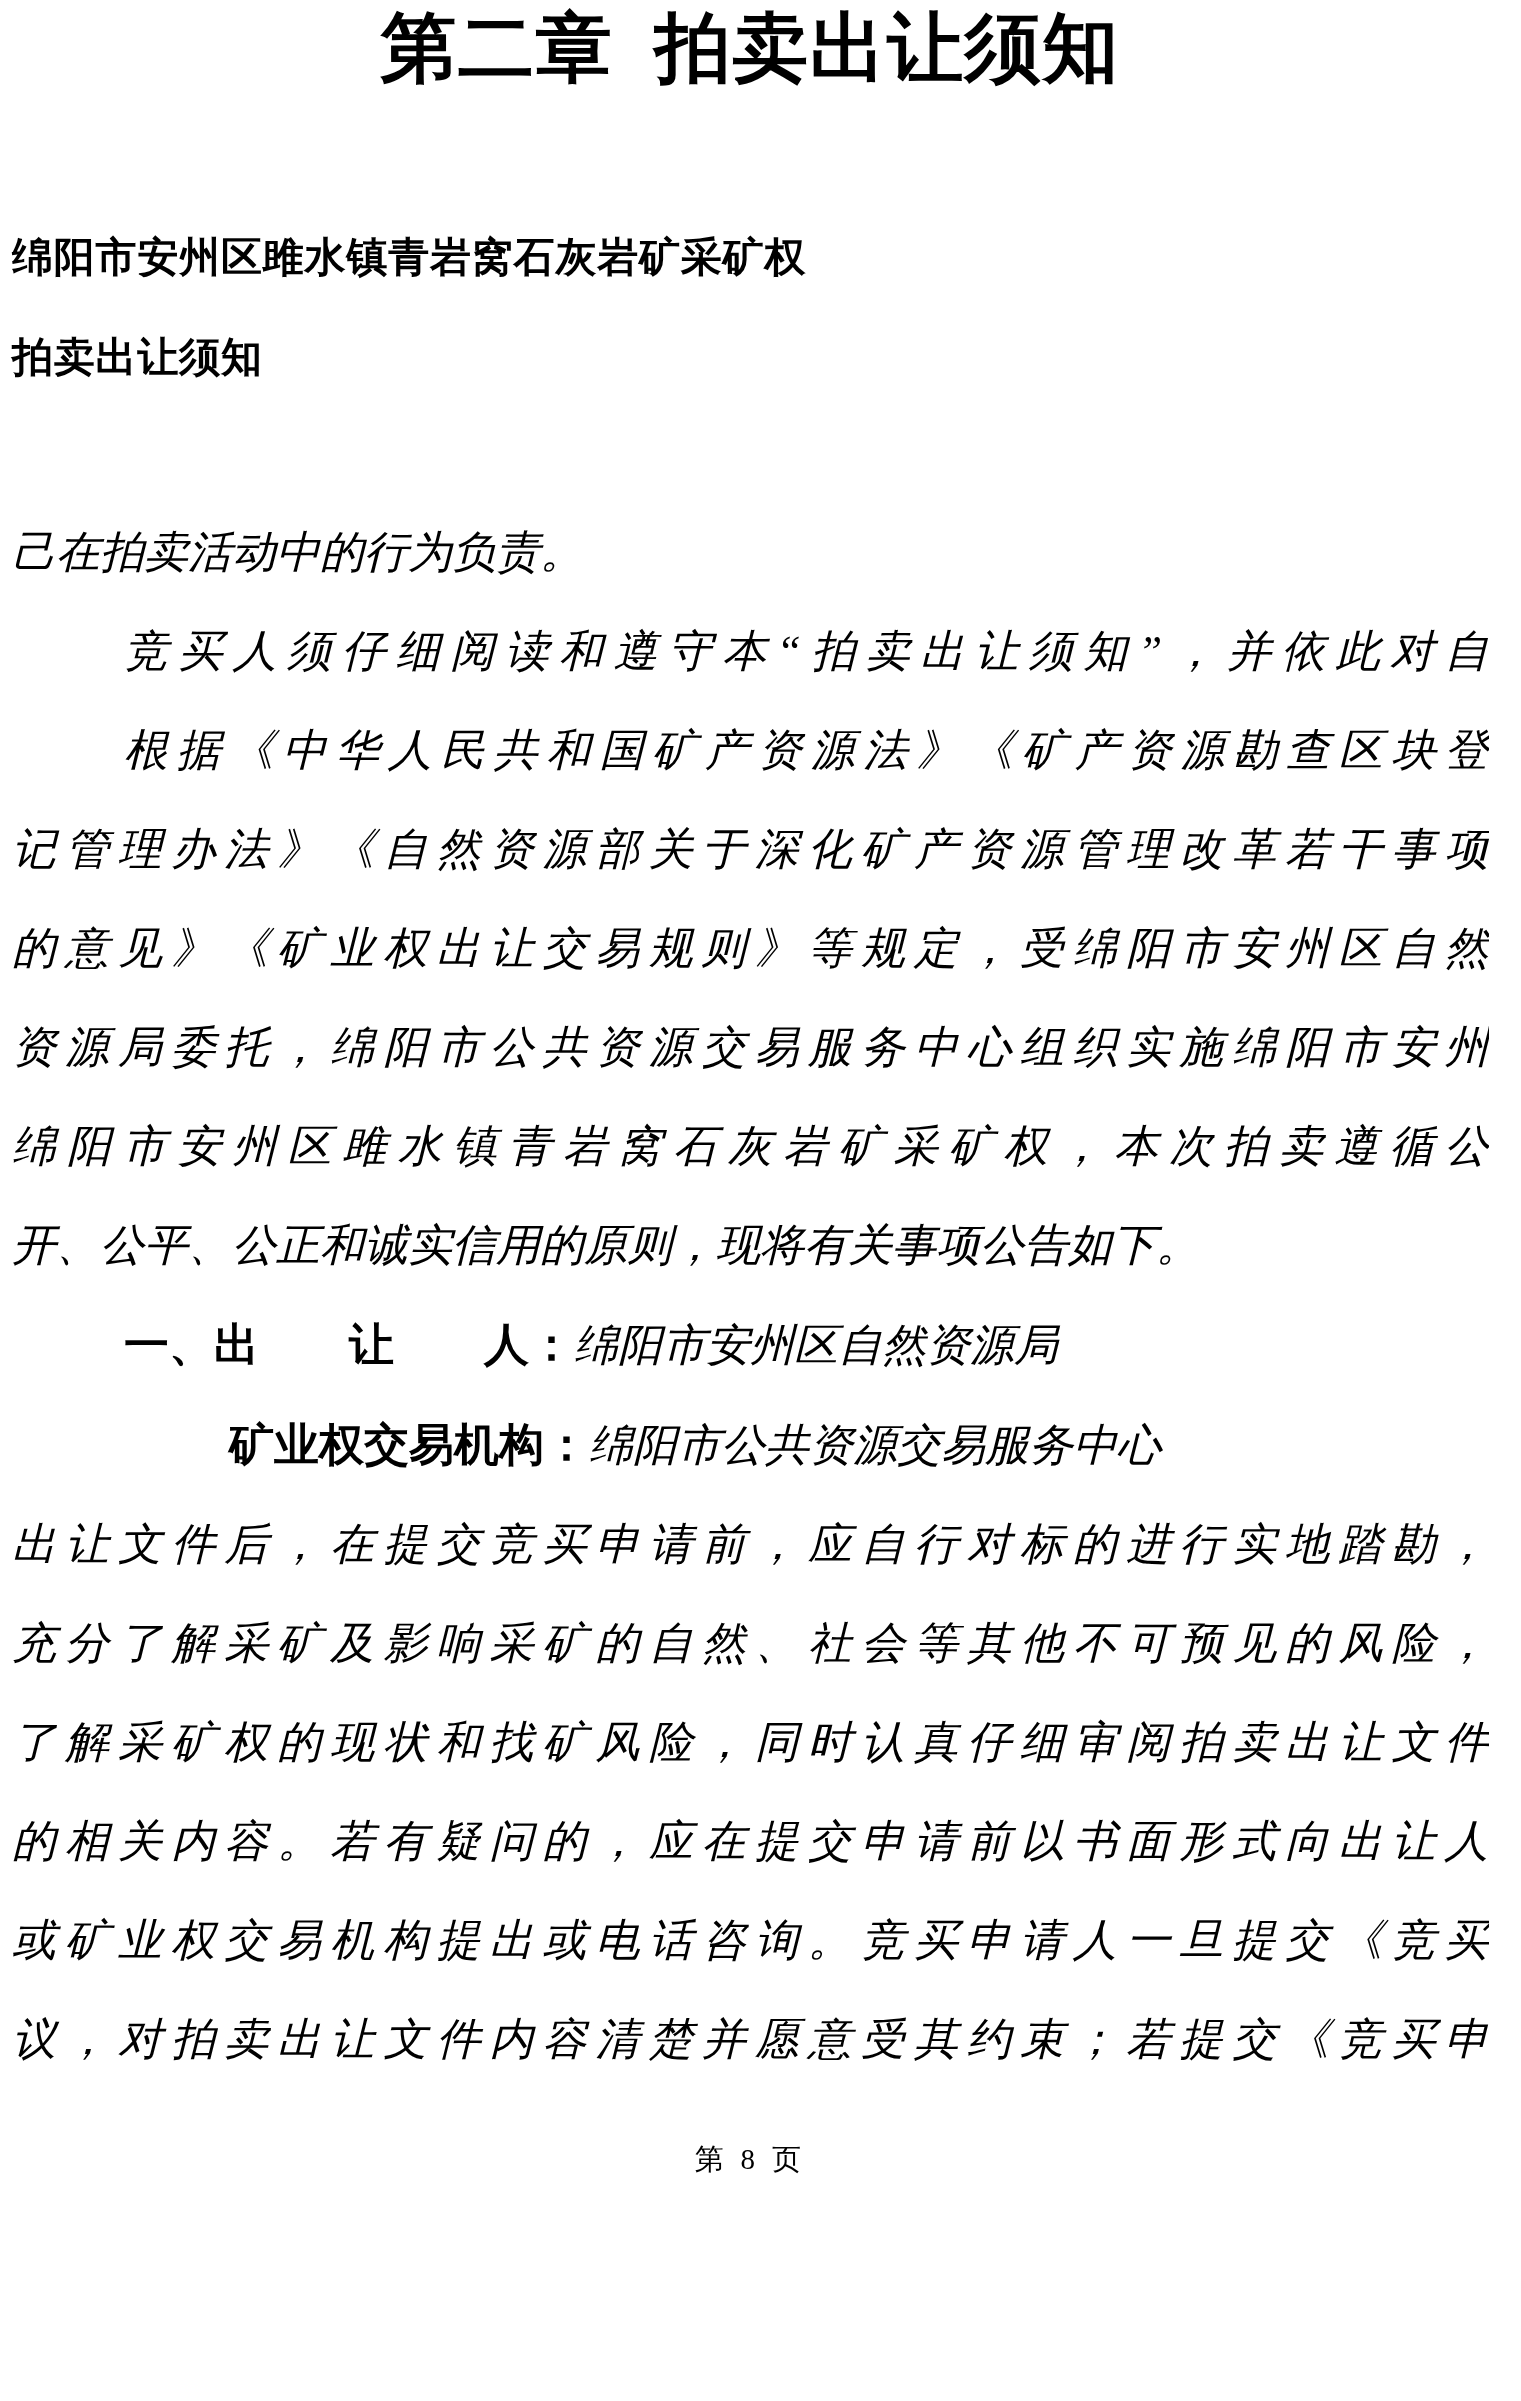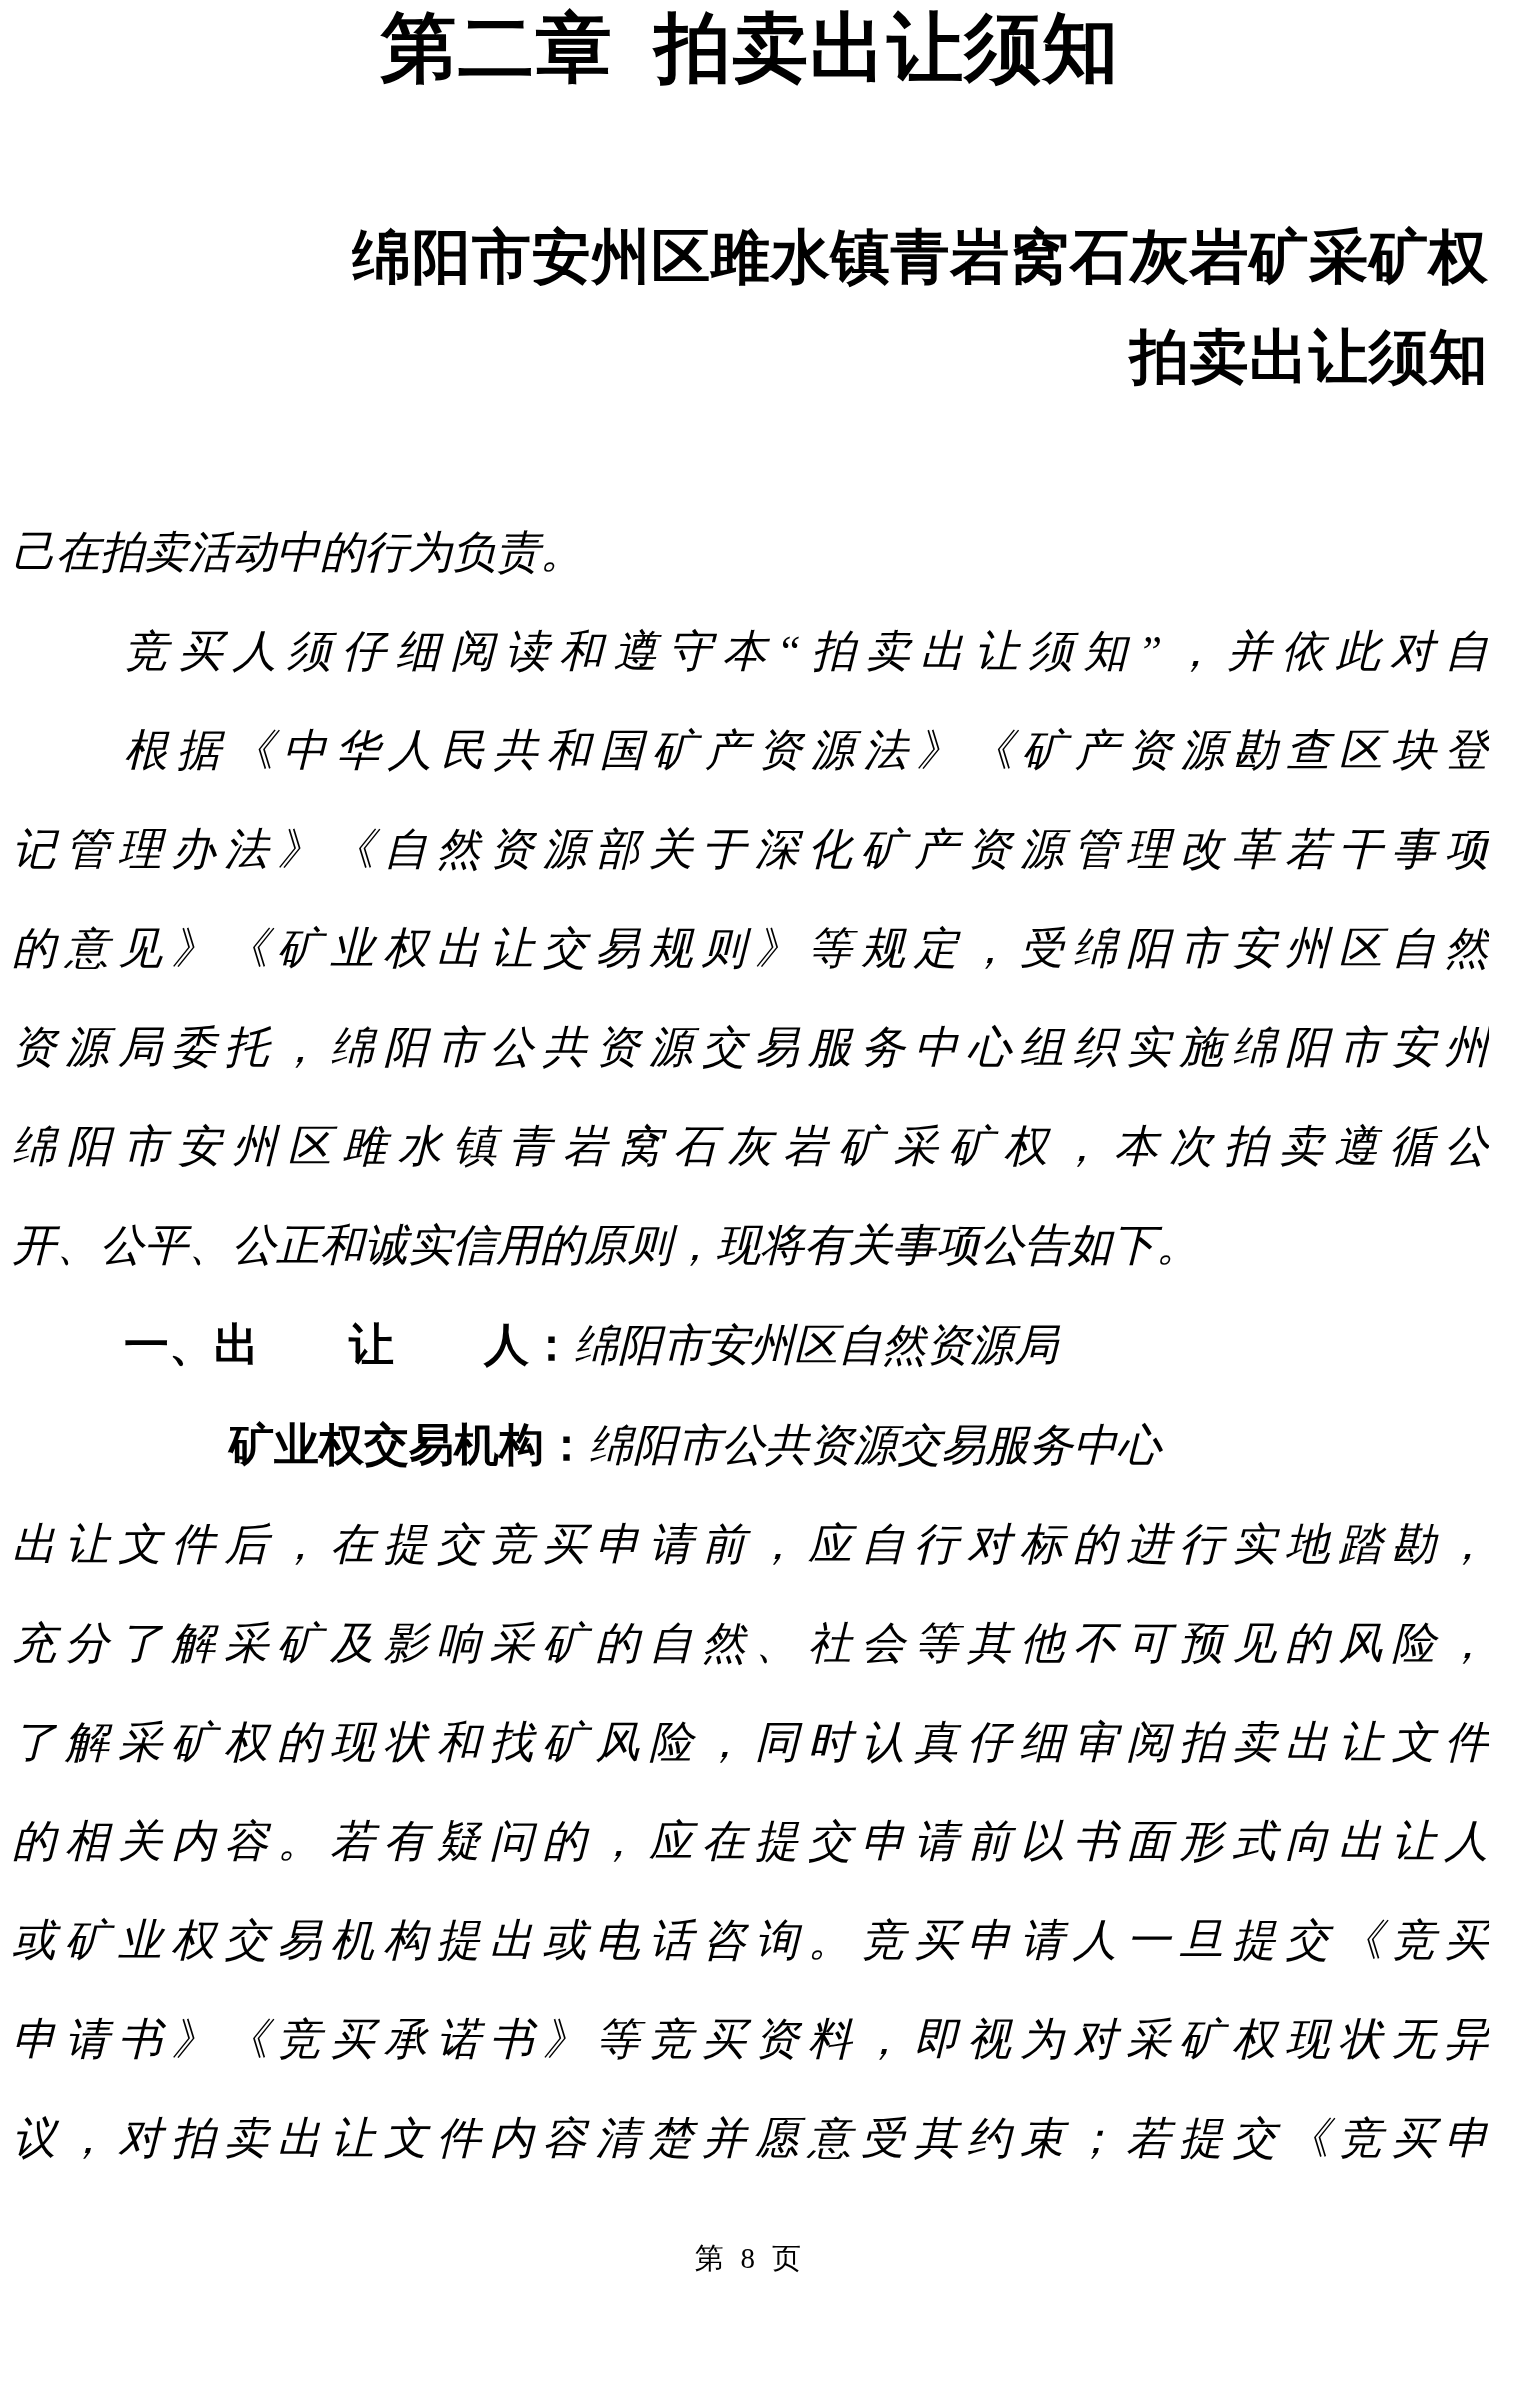--- a/index.html
+++ b/index.html
@@ -22,24 +22,24 @@
     font-size:76px;
     line-height:84px;
     white-space:pre;
     letter-spacing:1.6px;
   }
   
   .subtitle{
     margin-top:117px;
   }
   .subtitle .sub-line{
-    text-align:right;
+    text-align:left;
     font-family:"Liberation Sans","DejaVu Sans",sans-serif;
     font-weight:700;
-    font-size:59px;
+    font-size:41px;
     line-height:100px;
     letter-spacing:0.8px;
   }
   
   .body-text{
     margin-top:96px;
   }
   .ln{
     font-size:44px;
     line-height:99px;
@@ -94,20 +94,19 @@
       <div class="ln j"><span class="k">资源局委托，绵阳市公共资源交易服务中心组织实施绵阳市安州</span></div>
       <div class="ln j"><span class="k">绵阳市安州区雎水镇青岩窝石灰岩矿采矿权，本次拍卖遵循公</span></div>
       <div class="ln"><span class="k">开、公平、公正和诚实信用的原则，现将有关事项公告如下。</span></div>
       <div class="ln ind2"><span class="b">一、出　　让　　人：</span><span class="k">绵阳市安州区自然资源局</span></div>
       <div class="ln ind5"><span class="b">矿业权交易机构：</span><span class="k">绵阳市公共资源交易服务中心</span></div>
       <div class="ln j"><span class="k">出让文件后，在提交竞买申请前，应自行对标的进行实地踏勘，</span></div>
       <div class="ln j"><span class="k">充分了解采矿及影响采矿的自然、社会等其他不可预见的风险，</span></div>
       <div class="ln j"><span class="k">了解采矿权的现状和找矿风险，同时认真仔细审阅拍卖出让文件</span></div>
       <div class="ln j"><span class="k">的相关内容。若有疑问的，应在提交申请前以书面形式向出让人</span></div>
       <div class="ln j"><span class="k">或矿业权交易机构提出或电话咨询。竞买申请人一旦提交《竞买</span></div>
-      <div class="ln j"><span class="k">申请书》《竞买承诺书》等竞买资料，即视为对采矿权现状无异</span></div>
       <div class="ln j"><span class="k">议，对拍卖出让文件内容清楚并愿意受其约束；若提交《竞买申</span></div>
     </div>
 
   <div class="footer">第 8 页</div>
 
 </div>
 
 
 </body></html>

